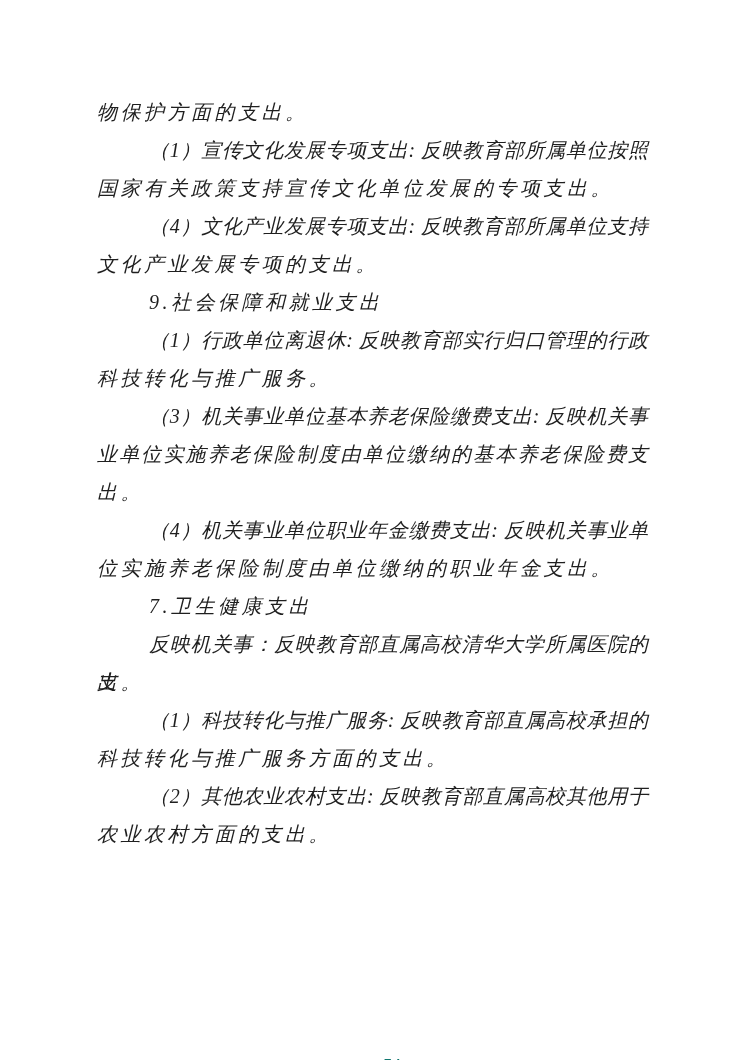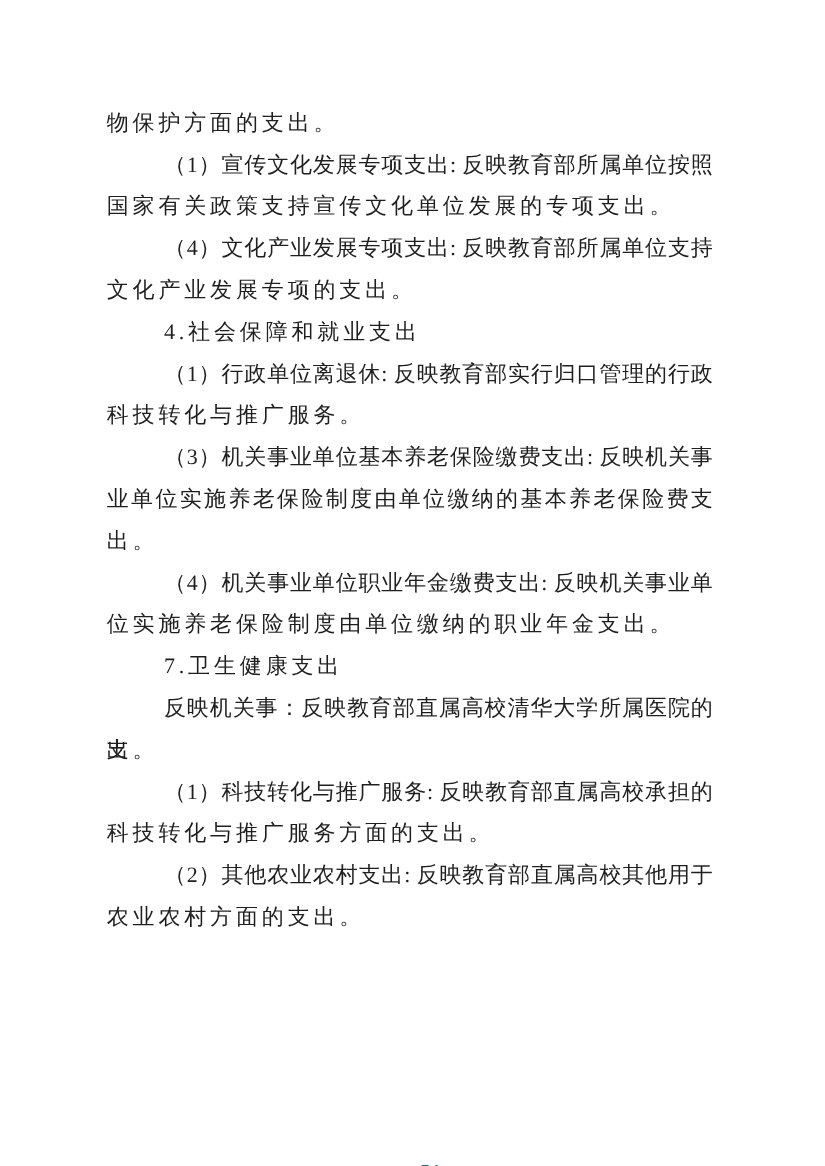--- a/index.html
+++ b/index.html
@@ -8,20 +8,21 @@
     background: #ffffff;
   }
   .page {
     position: relative;
     width: 750px;
     height: 1060px;
     background: #ffffff;
     overflow: hidden;
     font-family: "Liberation Serif", "DejaVu Serif", serif;
     color: #1f1f1f;
+    font-style: italic;
   }
   .doc-body {
     position: absolute;
     left: 97px;
     top: 93px;
     width: 551px;
   }
   .line {
     height: 38px;
     line-height: 38px;
@@ -54,21 +55,21 @@
 </head>
 <body>
 
 <div class="page">
   <div class="doc-body" id="doc-body">
       <div class="line">物保护方面的支出。</div>
       <div class="line indent justify">（1）宣传文化发展专项支出: 反映教育部所属单位按照</div>
       <div class="line">国家有关政策支持宣传文化单位发展的专项支出。</div>
       <div class="line indent justify">（4）文化产业发展专项支出: 反映教育部所属单位支持</div>
       <div class="line">文化产业发展专项的支出。</div>
-      <div class="line indent">4.社会保障和就业支出</div>
+      <div class="line indent">9.社会保障和就业支出</div>
       <div class="line indent justify">（1）行政单位离退休: 反映教育部实行归口管理的行政</div>
       <div class="line">科技转化与推广服务。</div>
       <div class="line indent justify">（3）机关事业单位基本养老保险缴费支出: 反映机关事</div>
       <div class="line justify">业单位实施养老保险制度由单位缴纳的基本养老保险费支</div>
       <div class="line">出。</div>
       <div class="line indent justify">（4）机关事业单位职业年金缴费支出: 反映机关事业单</div>
       <div class="line">位实施养老保险制度由单位缴纳的职业年金支出。</div>
       <div class="line indent">7.卫生健康支出</div>
       <div class="line indent justify">反映机关事：反映教育部直属高校清华大学所属医院的支</div>
       <div class="line">出。</div>

